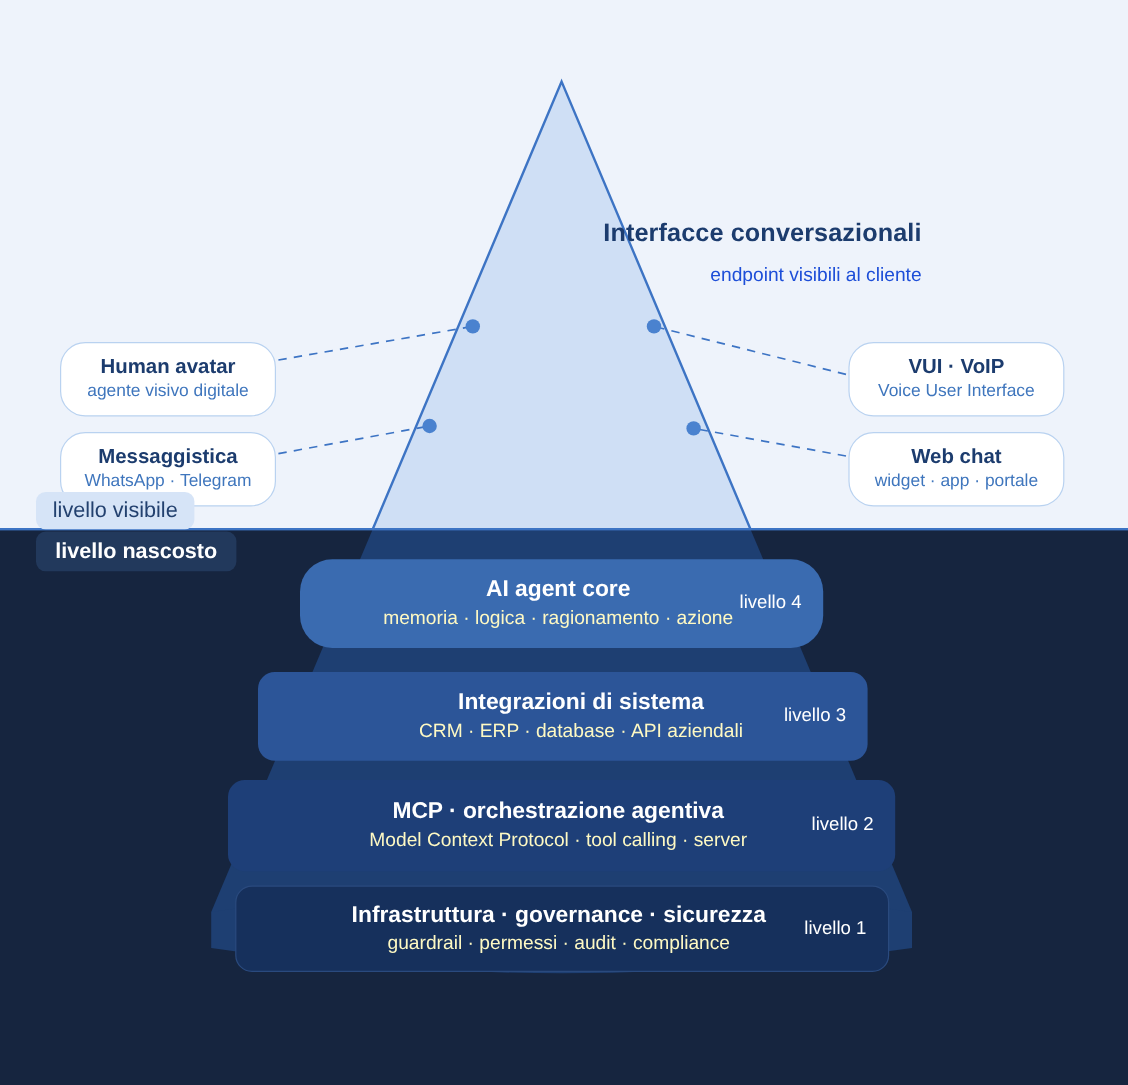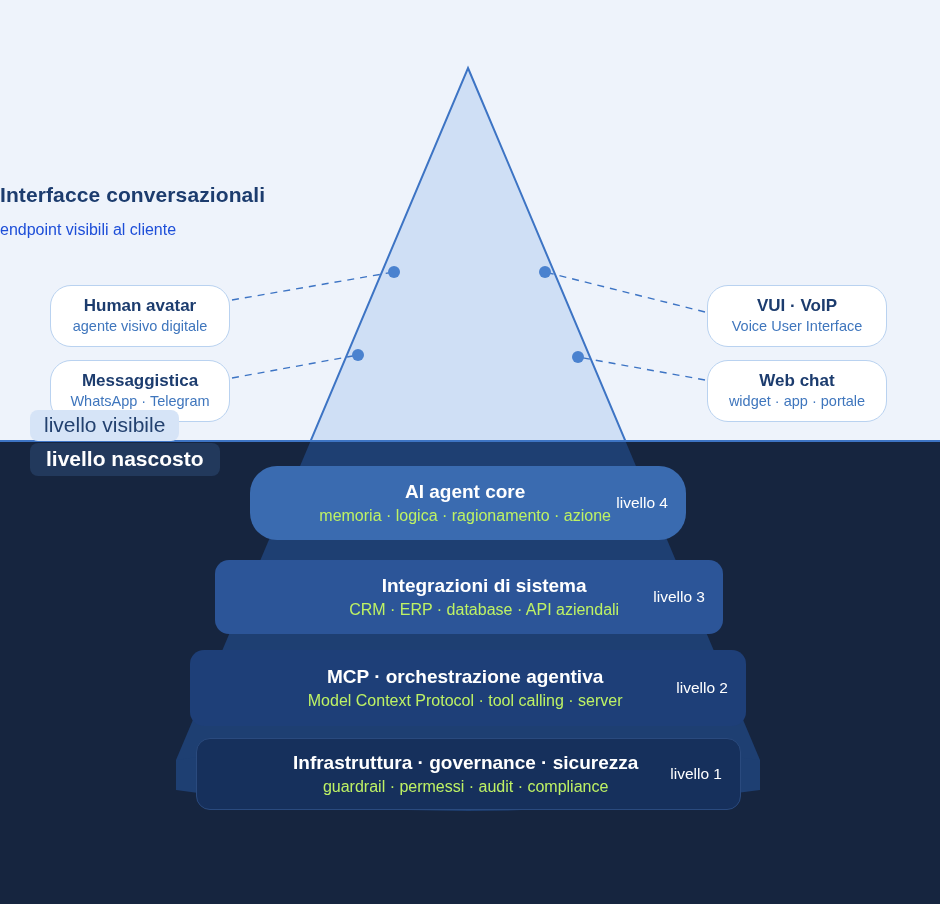--- a/index.html
+++ b/index.html
@@ -43,21 +43,21 @@
     position: absolute;
     left: 0; top: 0;
     width: 940px; height: 904px;
   }
 
   
   .apex-text {
     position: absolute;
     left: 0; top: 182px;
     width: 768px;
-    text-align: left;
+    text-align: right;
     z-index: 6;
   }
   .apex-title {
     font-size: 21px;
     font-weight: bold;
     color: #1c3c6e;
     letter-spacing: .1px;
     line-height: 26px;
   }
   .apex-sub {
@@ -94,21 +94,21 @@
   }
   #callout-human   { left: 50px;  top: 285px; }
   #callout-msg     { left: 50px;  top: 360px; }
   #callout-vui     { left: 707px; top: 285px; }
   #callout-webchat { left: 707px; top: 360px; }
 
   
   .pill {
     position: absolute;
     border-radius: 8px;
-    font-size: 21px;
+    font-size: 18px;
     line-height: 18px;
     z-index: 9;
     white-space: nowrap;
   }
   #pill-visible {
     left: 30px; top: 410px;
     padding: 6px 14px 7px;
     background: #d6e4f7;
     color: #23416f;
     font-weight: normal;
@@ -136,21 +136,21 @@
   }
   .lb-title {
     font-size: 19px;
     font-weight: bold;
     color: #ffffff;
     line-height: 24px;
     white-space: nowrap;
   }
   .lb-sub {
     font-size: 16px;
-    color: #bef264;
+    color: #fef9c3;
     line-height: 21px;
     margin-top: 1px;
     white-space: nowrap;
   }
   .lb-tag {
     font-size: 15.5px;
     color: #ffffff;
     white-space: nowrap;
     padding-right: 18px;
     flex: 0 0 auto;

